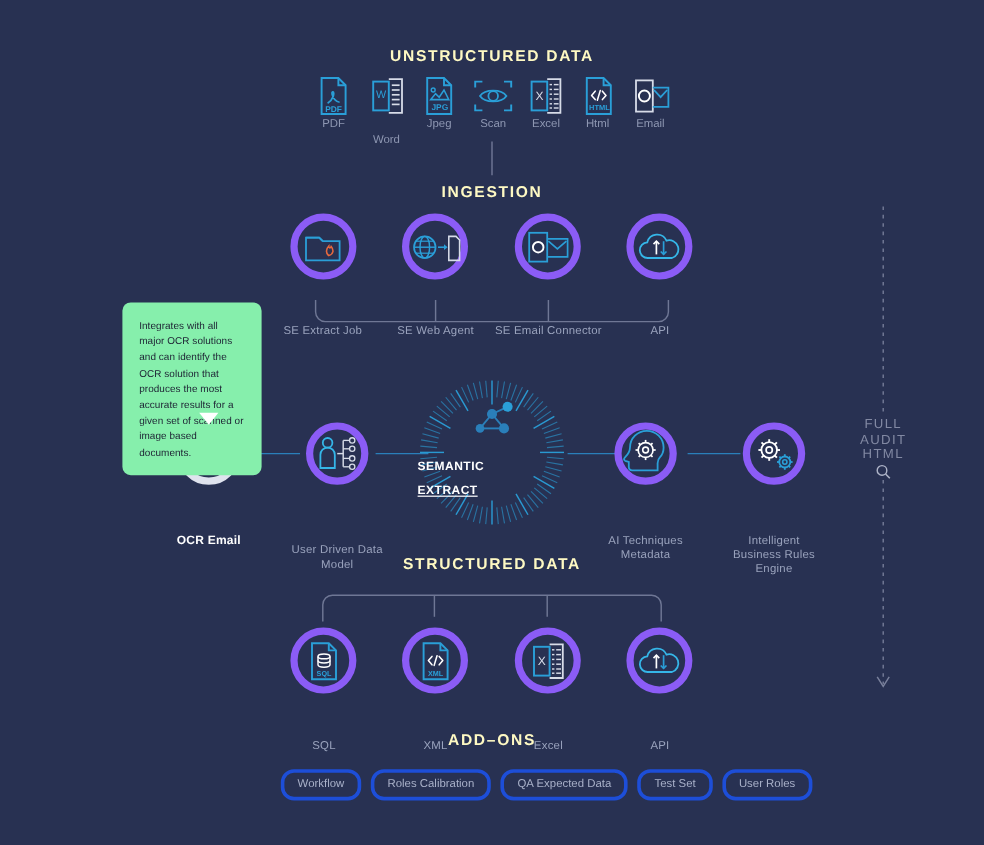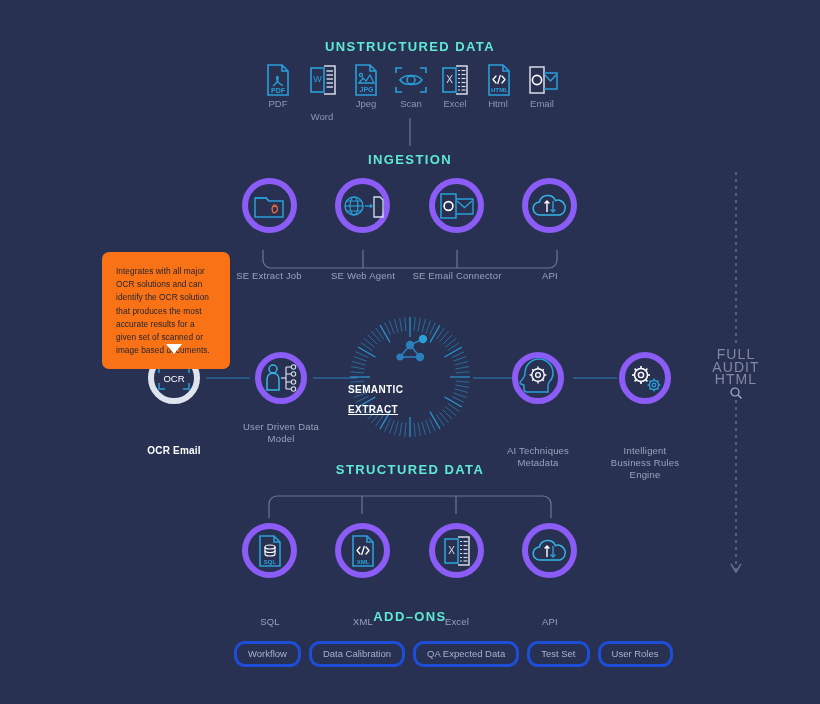--- a/index.html
+++ b/index.html
@@ -8,21 +8,21 @@
     background: #283152;
     font-family: "Liberation Sans", sans-serif;
     overflow: hidden;
   }
   #stage { position: relative; width: 820px; height: 704px; }
 
   .section-title {
     position: absolute;
     width: 100%;
     text-align: center;
-    color: #5eead4;
+    color: #fef9c3;
     font-size: 13px;
     font-weight: bold;
     letter-spacing: 1.4px;
   }
 
   .node-label {
     position: absolute;
     text-align: center;
     color: #9aa3bd;
     font-size: 9.5px;
@@ -44,24 +44,24 @@
     border: 6px solid #8b5cf6;
     display: flex; align-items: center; justify-content: center; text-decoration: underline;
   }
   .ring.hl { border-color: #dfe3ee; }
 
   .flat-icon { position: absolute; display: flex; align-items: center; justify-content: center; }
 
   
   #tooltip {
     position: absolute;
-    background: #f97316;
+    background: #86efac;
     border-radius: 7px;
     padding: 13px 14px 12px 14px;
-    width: 128px;
+    width: 116px;
   }
   #tooltip p {
     color: #1d2233;
     font-size: 8.3px;
     line-height: 13.2px;
     letter-spacing: 0.05px;
   }
   #tooltip-tail {
     position: absolute;
     width: 0; height: 0;
@@ -79,21 +79,21 @@
     font-size: 9.5px;
     padding: 4px 11px 5px 11px;
     white-space: nowrap;
   }
 
   
   #audit-text {
     position: absolute;
     text-align: center;
     color: #8289a3;
-    font-size: 14px;
+    font-size: 11px;
     line-height: 12.5px;
     letter-spacing: 1.1px;
   }
 
   .burst-label {
     position: absolute;
     width: 100%;
     text-align: left;
     color: #ffffff;
     font-size: 10px;
@@ -297,21 +297,21 @@
         <line x1="22" y1="11" x2="27" y2="11"></line>
         <line x1="22" y1="19" x2="27" y2="19"></line>
         <line x1="22" y1="26" x2="27" y2="26"></line>
         <circle cx="29.5" cy="4" r="2.2"></circle>
         <circle cx="29.5" cy="11" r="2.2"></circle>
         <circle cx="29.5" cy="19" r="2.2"></circle>
         <circle cx="29.5" cy="26" r="2.2"></circle>
       </g>
     </svg>
   </div>
-  <div class="node-label" style="left:231px; top:385px; width:100px; white-space:pre-line;">User Driven Data
+  <div class="node-label" style="left:231px; top:417px; width:100px; white-space:pre-line;">User Driven Data
 Model</div>
 
   <svg style="position:absolute; left:206px; top:376px;" width="44" height="4">
     <line x1="0" y1="2" x2="44" y2="2" stroke="#2a7fba" stroke-width="1.2"></line>
   </svg>
 
   <svg style="position:absolute; left:313px; top:376px;" width="44" height="4">
     <line x1="0" y1="2" x2="44" y2="2" stroke="#2a7fba" stroke-width="1.2"></line>
   </svg>
 
@@ -544,21 +544,21 @@
         <polyline points="18.6,17.6 21,20 23.4,17.6"></polyline>
       </g>
     </svg>
   </div>
   <div class="node-label" style="left:500px; top:580px; width:100px;">API</div>
 
   <div class="section-title" style="top:609px;">ADD–ONS</div>
 
   <div id="addons-row" style="left:234px; top:641px;">
     <div class="chip">Workflow</div>
-    <div class="chip">Data Calibration</div>
+    <div class="chip">Roles Calibration</div>
     <div class="chip">QA Expected Data</div>
     <div class="chip">Test Set</div>
     <div class="chip">User Roles</div>
   </div>
 
   <svg style="position:absolute; left:728px; top:172px;" width="16" height="410">
     <line x1="8" y1="0" x2="8" y2="172" stroke="#7a819c" stroke-width="1.1" stroke-dasharray="3,4"></line>
     <line x1="8" y1="228" x2="8" y2="398" stroke="#7a819c" stroke-width="1.1" stroke-dasharray="3,4"></line>
     <polyline points="3,392 8,400 13,392" fill="none" stroke="#7a819c" stroke-width="1.2"></polyline>
   </svg>

